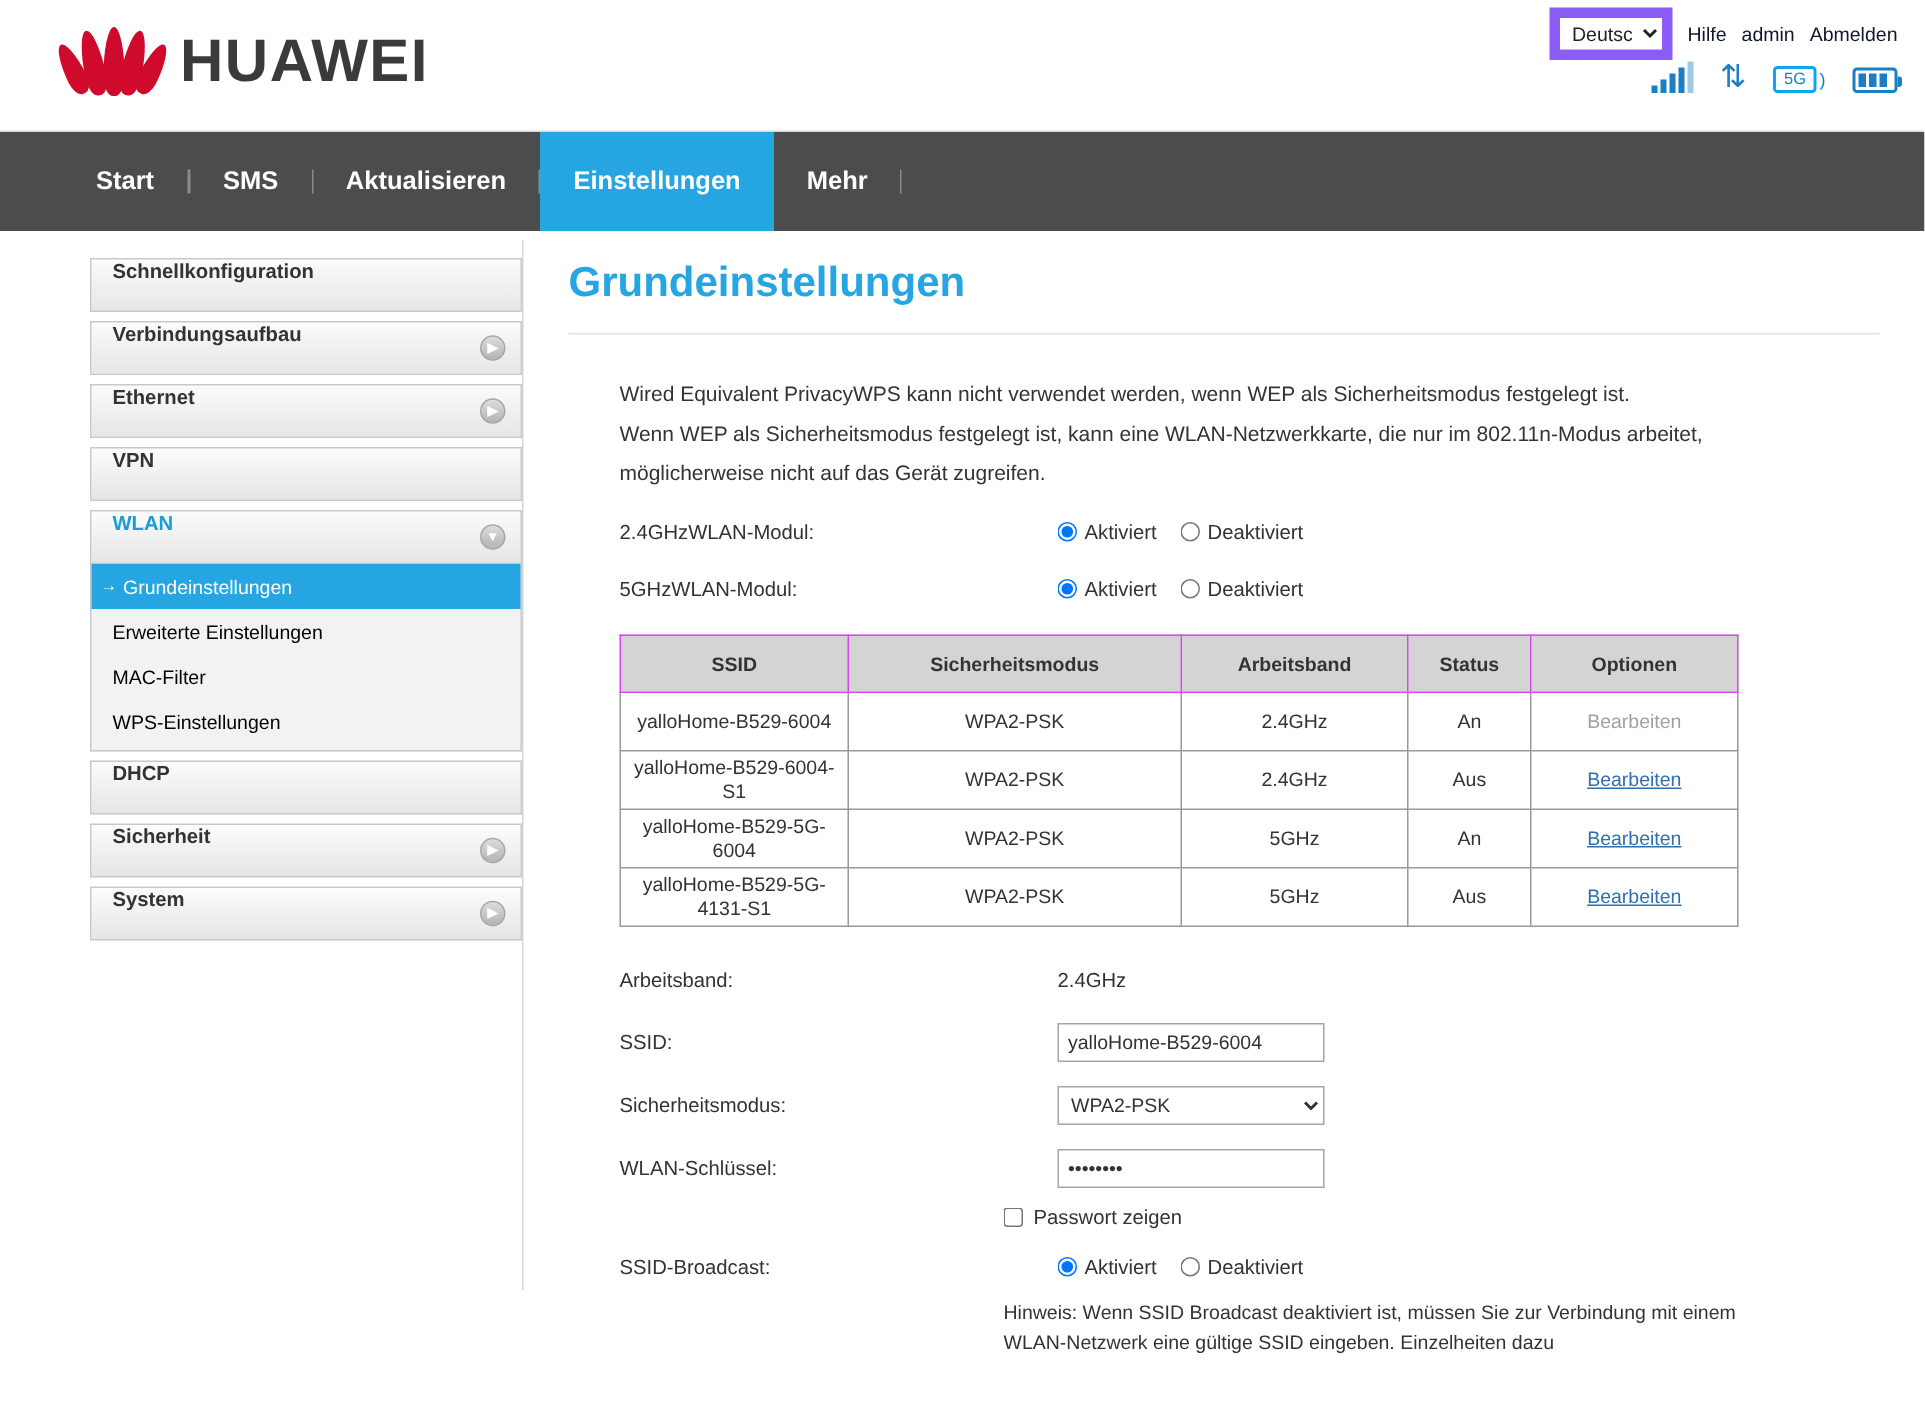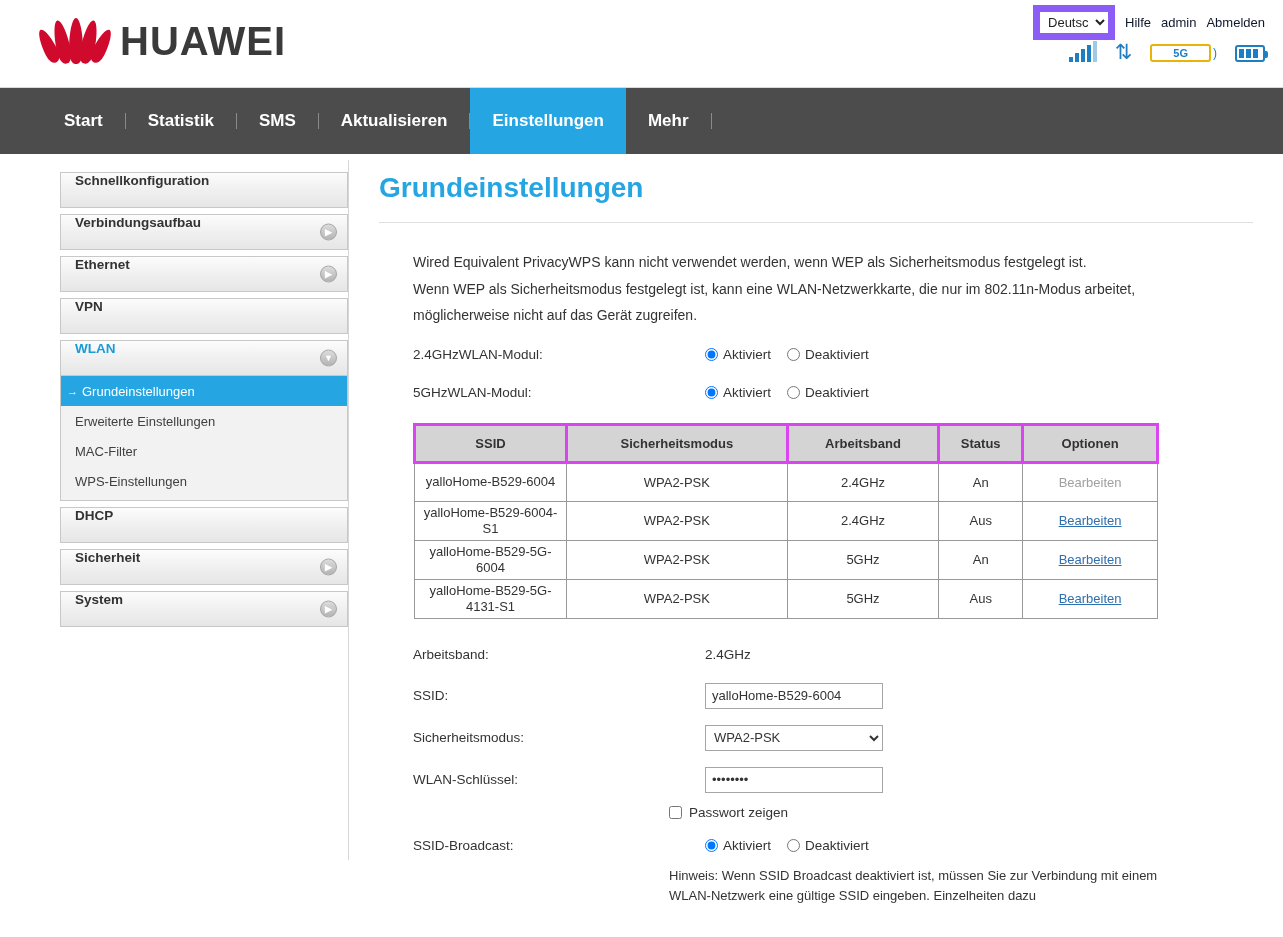--- a/index.html
+++ b/index.html
@@ -86,26 +86,26 @@
   }
   .sig-bars { display: flex; align-items: flex-end; gap: 2px; height: 20px; }
   .sig-bars i { display: block; width: 4px; background: #1c7fc4; }
   .sig-bars i:nth-child(1) { height: 5px; }
   .sig-bars i:nth-child(2) { height: 9px; }
   .sig-bars i:nth-child(3) { height: 13px; }
   .sig-bars i:nth-child(4) { height: 17px; }
   .sig-bars i:nth-child(5) { height: 21px; background: #9fc9e4; }
   .arrows { color: #1c7fc4; font-size: 21px; line-height: 20px; }
   .net-badge {
-    border: 2px solid #eab308;
+    border: 2px solid #0ea5e9;
     border-radius: 3px;
     color: #1c7fc4;
     font-size: 11px;
-    font-weight: bold;
-    padding: 1px 21px;
+    font-weight: normal;
+    padding: 1px 5px;
     line-height: 12px;
   }
   .net-wrap { display: flex; align-items: center; gap: 2px; color: #1c7fc4; font-size: 12px; }
   .battery {
     width: 30px; height: 17px;
     border: 2px solid #1c7fc4;
     border-radius: 3px;
     position: relative;
     display: flex; align-items: center;
     padding: 2px;
@@ -192,21 +192,21 @@
     border-top: none;
     background: #f2f2f2;
     padding-bottom: 4px;
   }
   .submenu-item {
     height: 30px;
     display: flex;
     align-items: center;
     padding-left: 14px;
     font-size: 13px;
-    color: #404040;
+    color: #000000;
     cursor: pointer;
   }
   .submenu-item.active {
     background: #25a6e3;
     color: #ffffff;
   }
   .submenu-item.active::before {
     content: "→";
     font-size: 11px;
     margin-right: 4px;
@@ -257,21 +257,21 @@
   input[type=radio], input[type=checkbox] { margin: 0; }
 
   table.wifi-table {
     margin: 18px 0 0 34px;
     border-collapse: collapse;
     width: 746px;
     font-size: 13px;
   }
   table.wifi-table th {
     background: #d4d4d4;
-    border: 3px solid #d946ef;
+    border: 1px solid #d946ef;
     font-weight: bold;
     height: 38px;
     color: #333;
   }
   table.wifi-table td {
     border: 1px solid #999999;
     text-align: center;
     height: 39px;
     padding: 2px 4px;
     color: #333;
@@ -358,21 +358,20 @@
       <i></i>
         <i></i>
         <i></i>
     </span>
   </div>
 </div>
 
 <div class="navbar">
   <div class="nav-item">Start</div>
   <span class="nav-sep"></span>
-  <div class="nav-item">Statistik</div>
   <span class="nav-sep"></span>
   <div class="nav-item">SMS</div>
   <span class="nav-sep"></span>
   <div class="nav-item">Aktualisieren</div>
   <span class="nav-sep"></span>
   <div class="nav-item active">Einstellungen</div>
   <div class="nav-item">Mehr</div>
   <span class="nav-sep"></span>
 </div>
 

